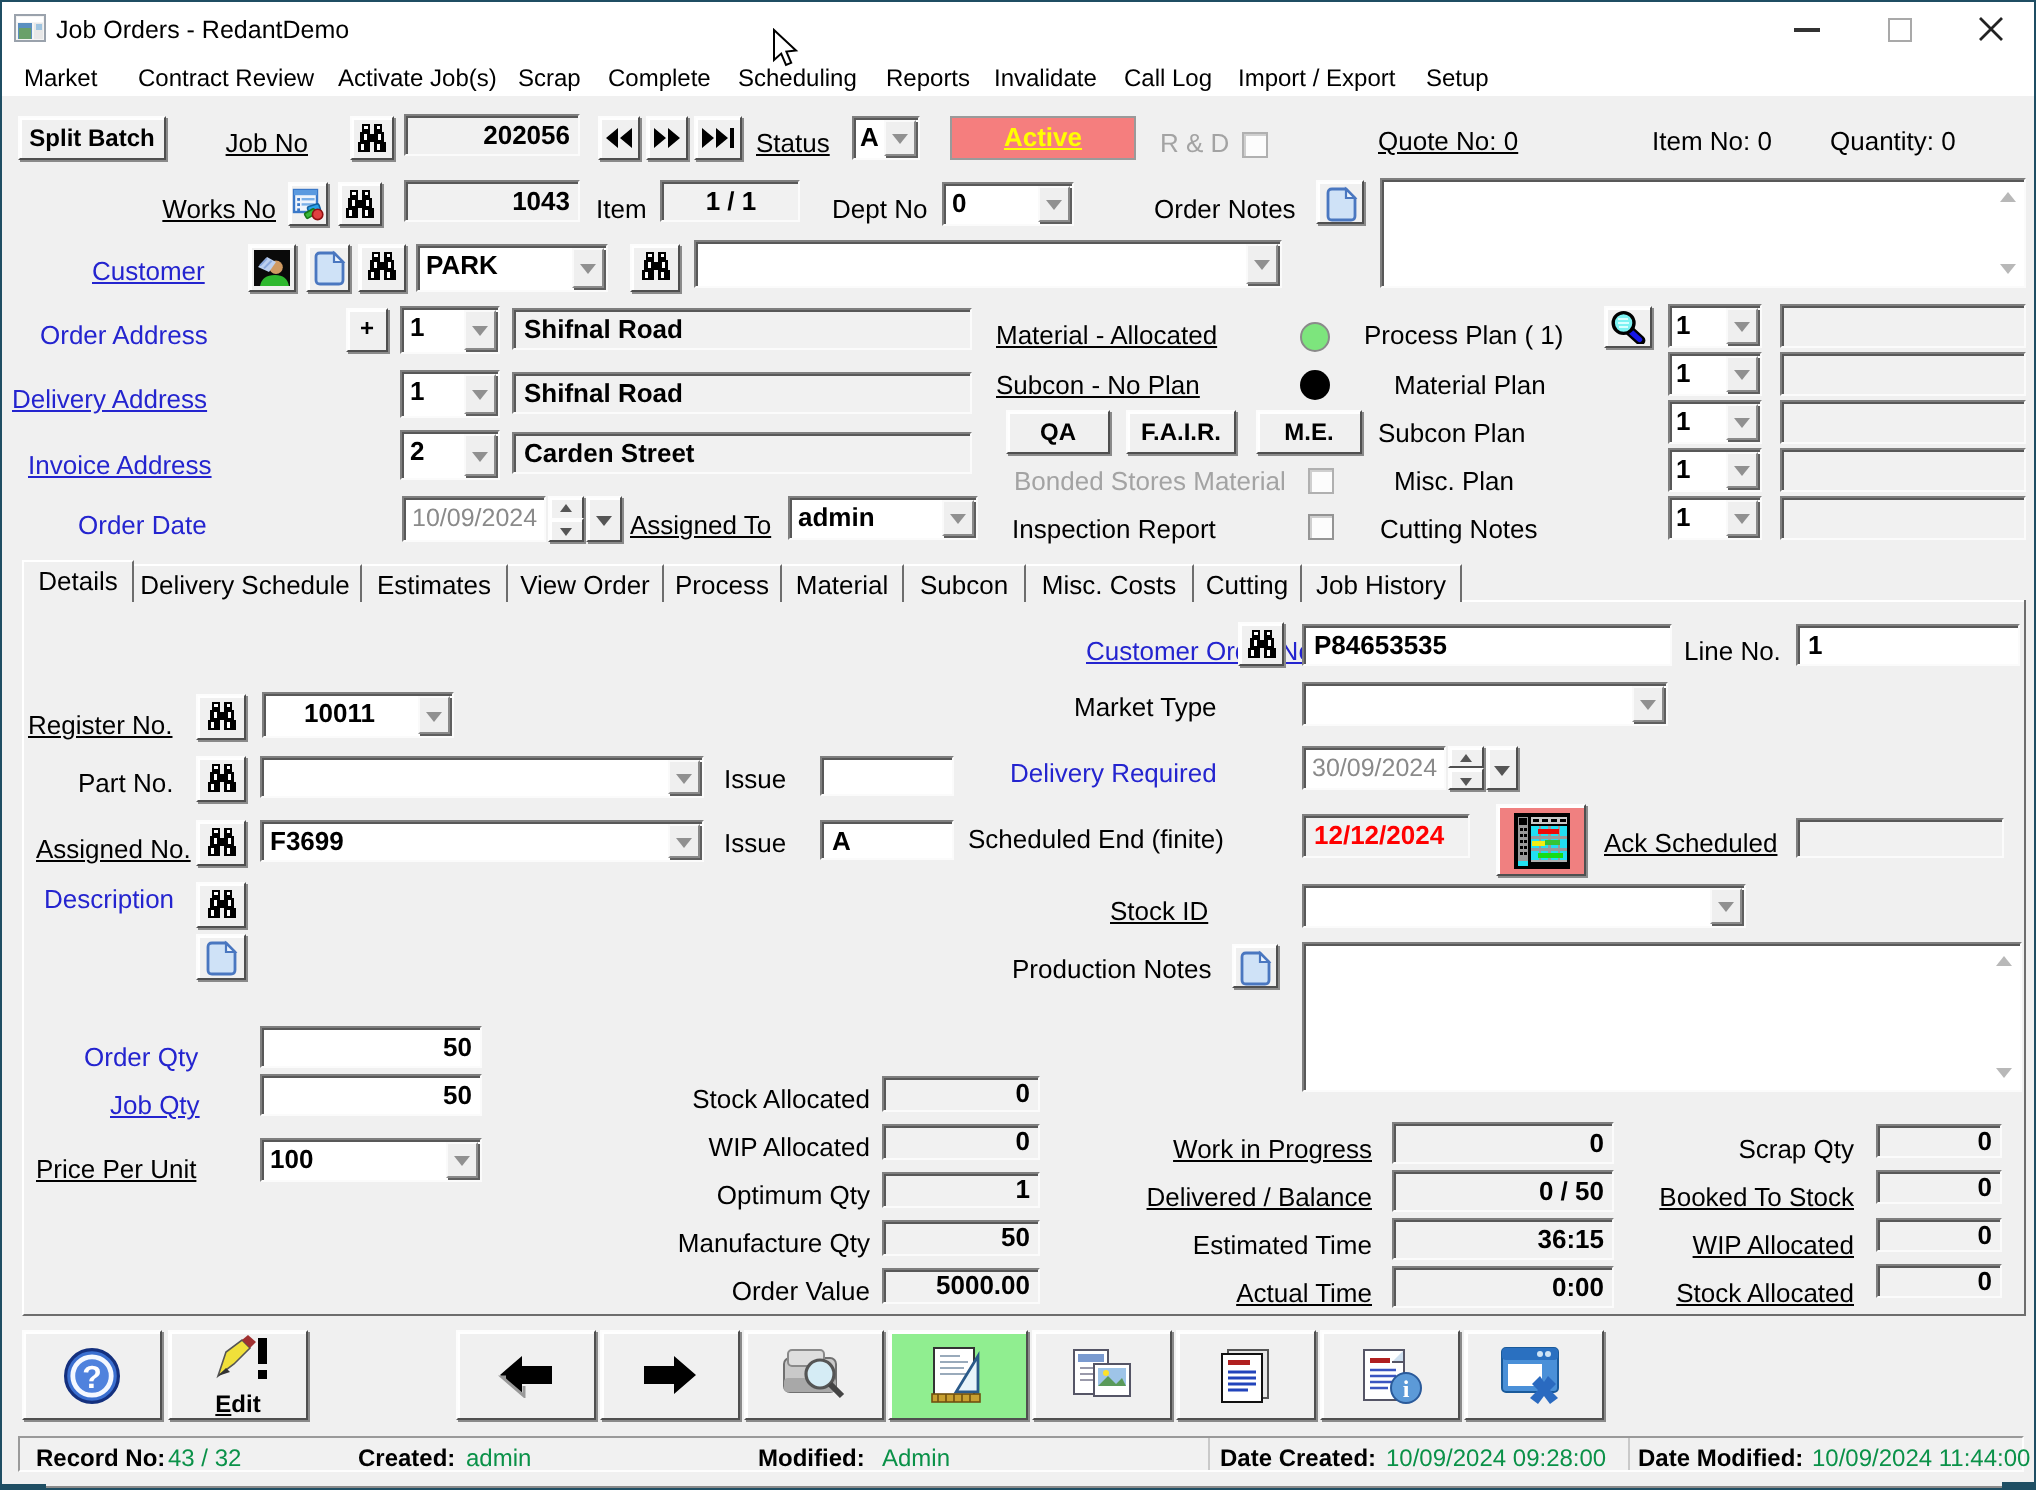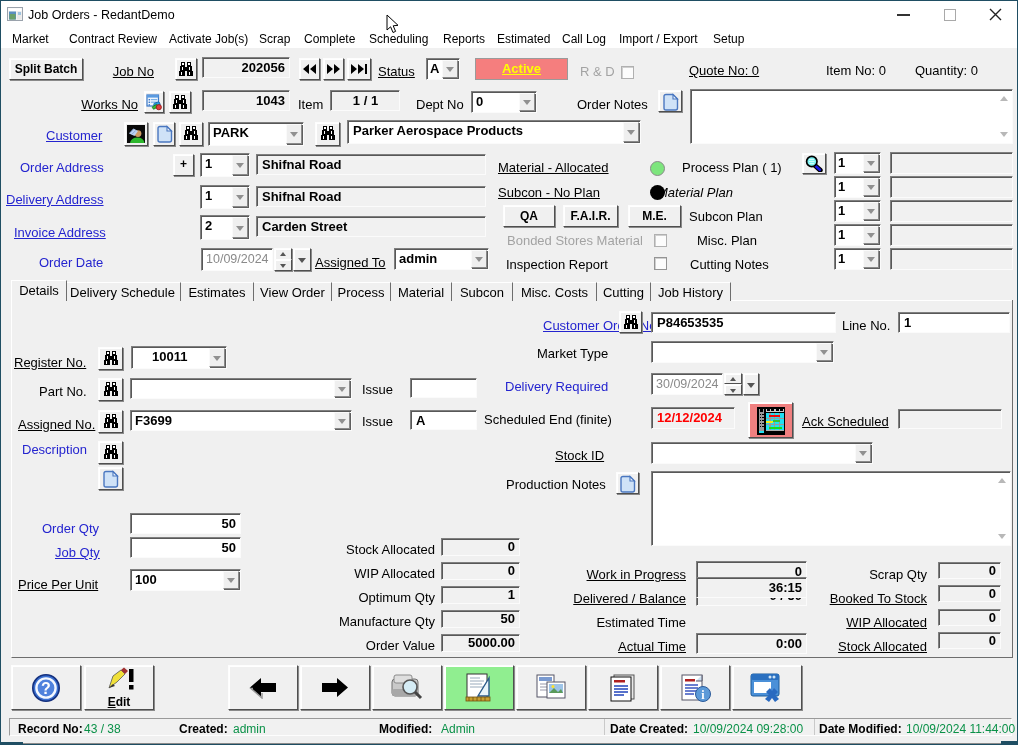--- a/index.html
+++ b/index.html
@@ -42,21 +42,21 @@
       <path d="M2 2 L13 13 M13 2 L2 13" stroke="#222" stroke-width="1.4"></path>
     </svg>
 
 <div class="lbl sm" style="left:11px;top:31px;">Market</div>
 <div class="lbl sm" style="left:68px;top:31px;">Contract Review</div>
 <div class="lbl sm" style="left:168px;top:31px;">Activate Job(s)</div>
 <div class="lbl sm" style="left:258px;top:31px;">Scrap</div>
 <div class="lbl sm" style="left:303px;top:31px;">Complete</div>
 <div class="lbl sm" style="left:368px;top:31px;">Scheduling</div>
 <div class="lbl sm" style="left:442px;top:31px;">Reports</div>
-<div class="lbl sm" style="left:496px;top:31px;">Estimated</div>
+<div class="lbl sm" style="left:496px;top:31px;">Invalidate</div>
 <div class="lbl sm" style="left:561px;top:31px;">Call Log</div>
 <div class="lbl sm" style="left:618px;top:31px;">Import / Export</div>
 <div class="lbl sm" style="left:712px;top:31px;">Setup</div>
 <svg class="a" style="left:385px;top:13px;z-index:60;" width="14" height="21">
       <path d="M1 1 L1 16 L4.6 12.8 L7 18.5 L9.6 17.4 L7.2 11.8 L12 11.3 Z" fill="#fff" stroke="#000" stroke-width="1"></path>
     </svg>
 
 <div class="bt" style="left:8px;top:57px;width:74px;height:22px;line-height:20px;">Split Batch</div>
 <div class="lbl u r" style="left:93px;top:64px;width:60px;">Job No</div>
 <div class="bt bn" style="left:174px;top:57px;width:22px;height:22px;"><svg width="16" height="15" style="margin-top:3px;" shape-rendering="crispEdges">
@@ -204,21 +204,20 @@
         <g fill="#fff">
           <rect x="4.2" y="1" width="1.6" height="1.6"></rect>
           <rect x="10.4" y="1" width="1.6" height="1.6"></rect>
           <rect x="4" y="5.2" width="1.4" height="3"></rect>
           <rect x="11" y="5.2" width="1.4" height="3"></rect>
           <rect x="2.6" y="10.2" width="1.4" height="2.6"></rect>
           <rect x="10.6" y="10.2" width="1.4" height="2.6"></rect>
         </g>
       </svg></div>
 <div class="sk w" style="left:346px;top:119px;width:294px;height:24px;">
-      <div class="val" style="padding-left:5px;">Parker Aerospace Products</div>
       <div class="da">
         <span class="tri"></span>
       </div>
     </div>
 
 <div class="lbl blu" style="left:19px;top:160px;">Order Address</div>
 <div class="bt" style="left:172px;top:153px;width:21px;height:22px;line-height:19px;">+</div>
 <div class="sk w" style="left:199px;top:152px;width:50px;height:24px;">
       <div class="val" style="padding-left:4px;">1</div>
       <div class="da">
@@ -268,21 +267,21 @@
 <div class="a" style="left:649px;top:160px;width:15px;height:15px;border-radius:50%;background:#7de57d;border:1px solid #8a8a8a;box-sizing:border-box;"></div>
 <div class="lbl" style="left:681px;top:160px;">Process Plan ( 1)</div>
 <div class="bt" style="left:801px;top:152px;width:24px;height:21px;"><svg width="18" height="17" style="margin-top:1px;">
         <path d="M10 10.5 L15.2 15.2" stroke="#000" stroke-width="5" stroke-linecap="round"></path>
         <path d="M10 10.5 L14.8 14.8" stroke="#1616e8" stroke-width="2.6" stroke-linecap="round"></path>
         <circle cx="6.8" cy="6.5" r="5.2" fill="#7df2f2" stroke="#000" stroke-width="1.7"></circle>
         <path d="M4 4.5 h5 M4 6.5 h5.5 M4.5 8.5 h4.5" stroke="#d8ffff" stroke-width="0.9"></path>
       </svg></div>
 <div class="lbl u" style="left:497px;top:185px;">Subcon - No Plan</div>
 <div class="a" style="left:649px;top:184px;width:15px;height:15px;border-radius:50%;background:#000;"></div>
-<div class="lbl" style="left:656px;top:185px;font-style:italic;">Material Plan</div>
+<div class="lbl" style="left:696px;top:185px;">Material Plan</div>
 <div class="bt" style="left:502px;top:204px;width:52px;height:22px;line-height:20px;">QA</div>
 <div class="bt" style="left:562px;top:204px;width:55px;height:22px;line-height:20px;">F.A.I.R.</div>
 <div class="bt" style="left:627px;top:204px;width:53px;height:22px;line-height:20px;">M.E.</div>
 <div class="lbl" style="left:688px;top:209px;">Subcon Plan</div>
 <div class="lbl gy" style="left:506px;top:233px;">Bonded Stores Material</div>
 <div class="ck" style="left:653px;top:233px;border-color:#b0b0b0;"></div>
 <div class="lbl" style="left:696px;top:233px;">Misc. Plan</div>
 <div class="lbl" style="left:505px;top:257px;">Inspection Report</div>
 <div class="ck" style="left:653px;top:256px;"></div>
 <div class="lbl" style="left:689px;top:257px;">Cutting Notes</div>
@@ -549,21 +548,21 @@
 <div class="sk val r" style="left:440px;top:585px;width:79px;height:18px;line-height:14px;">1</div>
 <div class="lbl r" style="left:280px;top:614px;width:154px;">Manufacture Qty</div>
 <div class="sk val r" style="left:440px;top:609px;width:79px;height:18px;line-height:14px;">50</div>
 <div class="lbl r" style="left:280px;top:638px;width:154px;">Order Value</div>
 <div class="sk val r" style="left:440px;top:633px;width:79px;height:18px;line-height:14px;">5000.00</div>
 <div class="lbl u r" style="left:540px;top:567px;width:145px;">Work in Progress</div>
 <div class="sk val r" style="left:695px;top:560px;width:111px;height:21px;">0</div>
 <div class="lbl u r" style="left:540px;top:591px;width:145px;">Delivered / Balance</div>
 <div class="sk val r" style="left:695px;top:584px;width:111px;height:21px;">0 / 50</div>
 <div class="lbl r" style="left:540px;top:615px;width:145px;">Estimated Time</div>
-<div class="sk val r" style="left:695px;top:576px;width:111px;height:21px;">36:15</div>
+<div class="sk val r" style="left:695px;top:608px;width:111px;height:21px;">36:15</div>
 <div class="lbl u r" style="left:540px;top:639px;width:145px;">Actual Time</div>
 <div class="sk val r" style="left:695px;top:632px;width:111px;height:21px;">0:00</div>
 <div class="lbl r" style="left:780px;top:567px;width:146px;">Scrap Qty</div>
 <div class="sk val r" style="left:937px;top:561px;width:63px;height:17px;line-height:13px;">0</div>
 <div class="lbl u r" style="left:780px;top:591px;width:146px;">Booked To Stock</div>
 <div class="sk val r" style="left:937px;top:584px;width:63px;height:17px;line-height:13px;">0</div>
 <div class="lbl u r" style="left:780px;top:615px;width:146px;">WIP Allocated</div>
 <div class="sk val r" style="left:937px;top:608px;width:63px;height:17px;line-height:13px;">0</div>
 <div class="lbl u r" style="left:780px;top:639px;width:146px;">Stock Allocated</div>
 <div class="sk val r" style="left:937px;top:631px;width:63px;height:17px;line-height:13px;">0</div>
@@ -630,21 +629,21 @@
         <circle cx="21" cy="5" r="1.5" fill="#cfe4f5"></circle>
         <circle cx="25" cy="5" r="1.5" fill="#cfe4f5"></circle>
         <rect x="5" y="10" width="17" height="11" fill="#fff"></rect>
         <path d="M25 16 l4 4 -3 3 4 4 -4 3 -3 -4 -3 4 -4 -3 4 -4 -3 -3 4 -4 2 3 Z" fill="#2a6ac0"></path>
       </svg></div>
 
 <div class="a" style="left:8px;top:717px;width:1003px;height:18px;background:#f1f1f1;border:1px solid;border-color:#9a9a9a #fdfdfd #fdfdfd #9a9a9a;box-sizing:border-box;"></div>
 <div class="sep" style="left:603px;top:718px;height:16px;background:#c9c9c9;"></div>
 <div class="sep" style="left:813px;top:718px;height:16px;background:#c9c9c9;"></div>
 <div class="lbl b" style="left:17px;top:721px;font-size:12px;">Record No:</div>
-<div class="lbl" style="left:83px;top:721px;font-size:12px;color:#0a9148;">43 / 38</div>
+<div class="lbl" style="left:83px;top:721px;font-size:12px;color:#0a9148;">43 / 32</div>
 <div class="lbl b" style="left:178px;top:721px;font-size:12px;">Created:</div>
 <div class="lbl" style="left:232px;top:721px;font-size:12px;color:#0a9148;">admin</div>
 <div class="lbl b" style="left:378px;top:721px;font-size:12px;">Modified:</div>
 <div class="lbl" style="left:440px;top:721px;font-size:12px;color:#0a9148;">Admin</div>
 <div class="lbl b" style="left:609px;top:721px;font-size:12px;">Date Created:</div>
 <div class="lbl" style="left:692px;top:721px;font-size:12px;color:#0a9148;">10/09/2024 09:28:00</div>
 <div class="lbl b" style="left:818px;top:721px;font-size:12px;">Date Modified:</div>
 <div class="lbl" style="left:905px;top:721px;font-size:12px;color:#0a9148;">10/09/2024 11:44:00</div>
 <div class="a" style="left:0;top:742px;width:1018px;height:3px;background:#8a8a8a;"></div>
 <div class="a" style="left:0;top:741px;width:22px;height:4px;background:#1f4e63;"></div>

